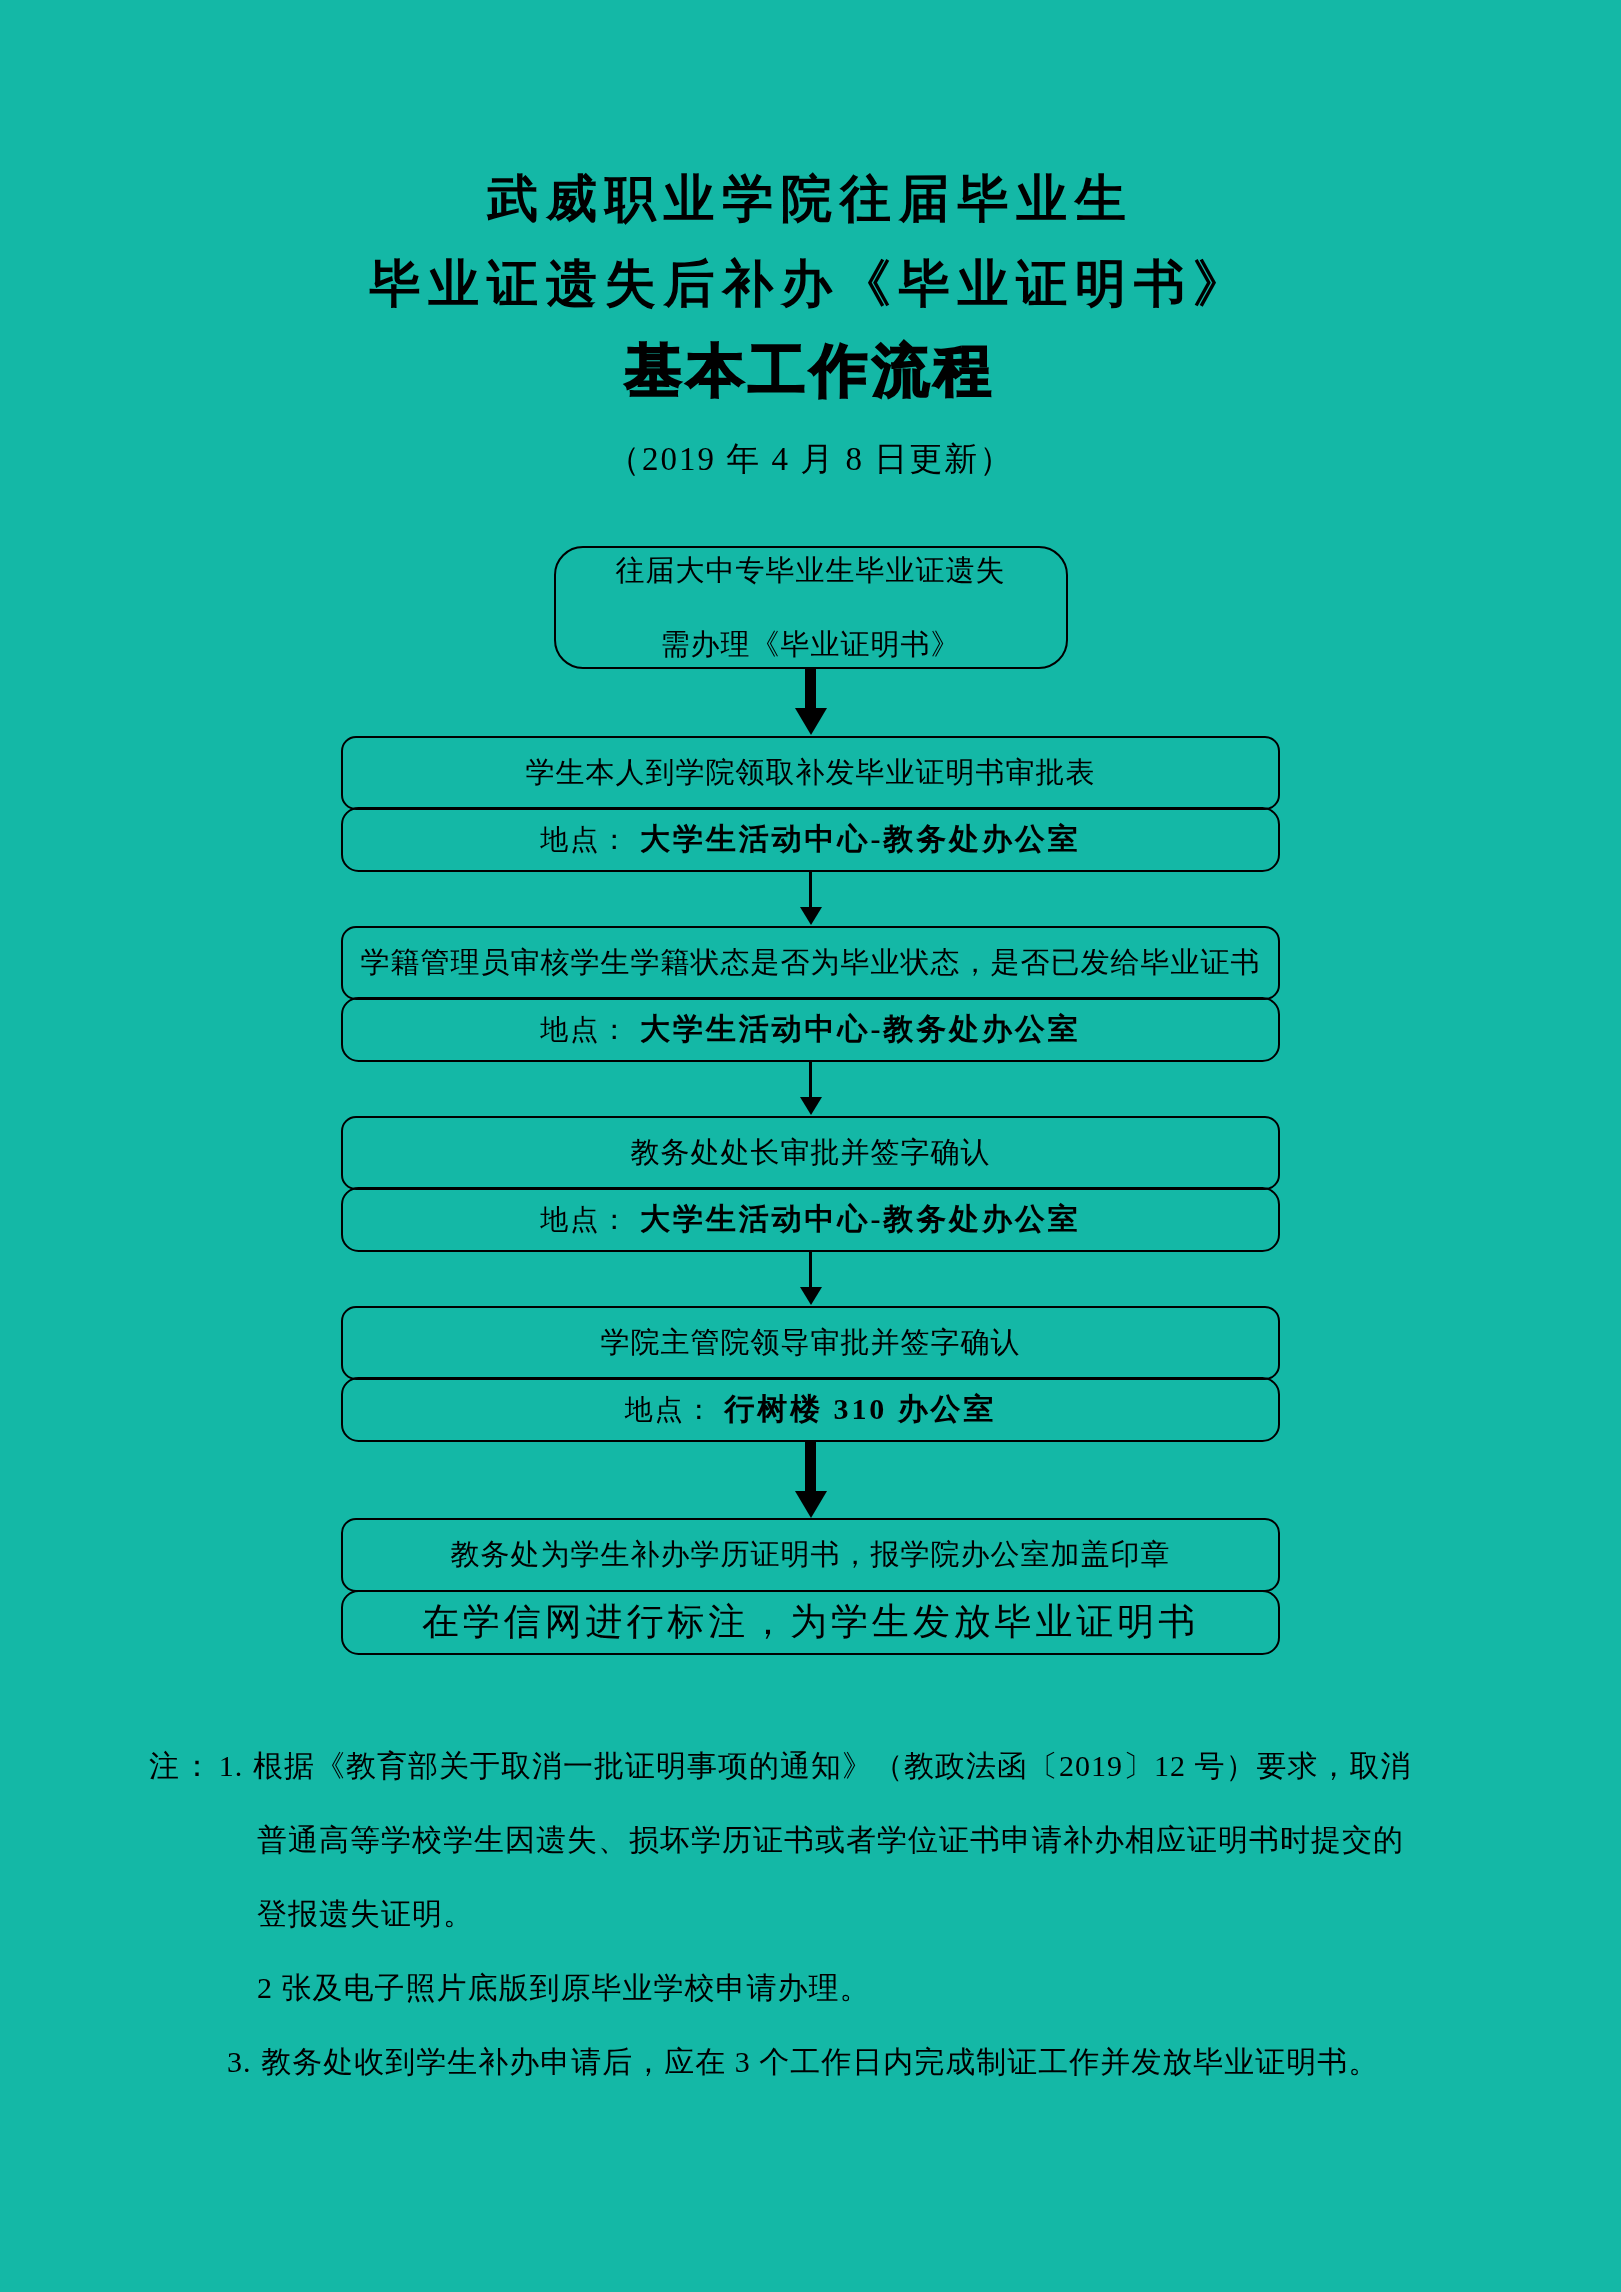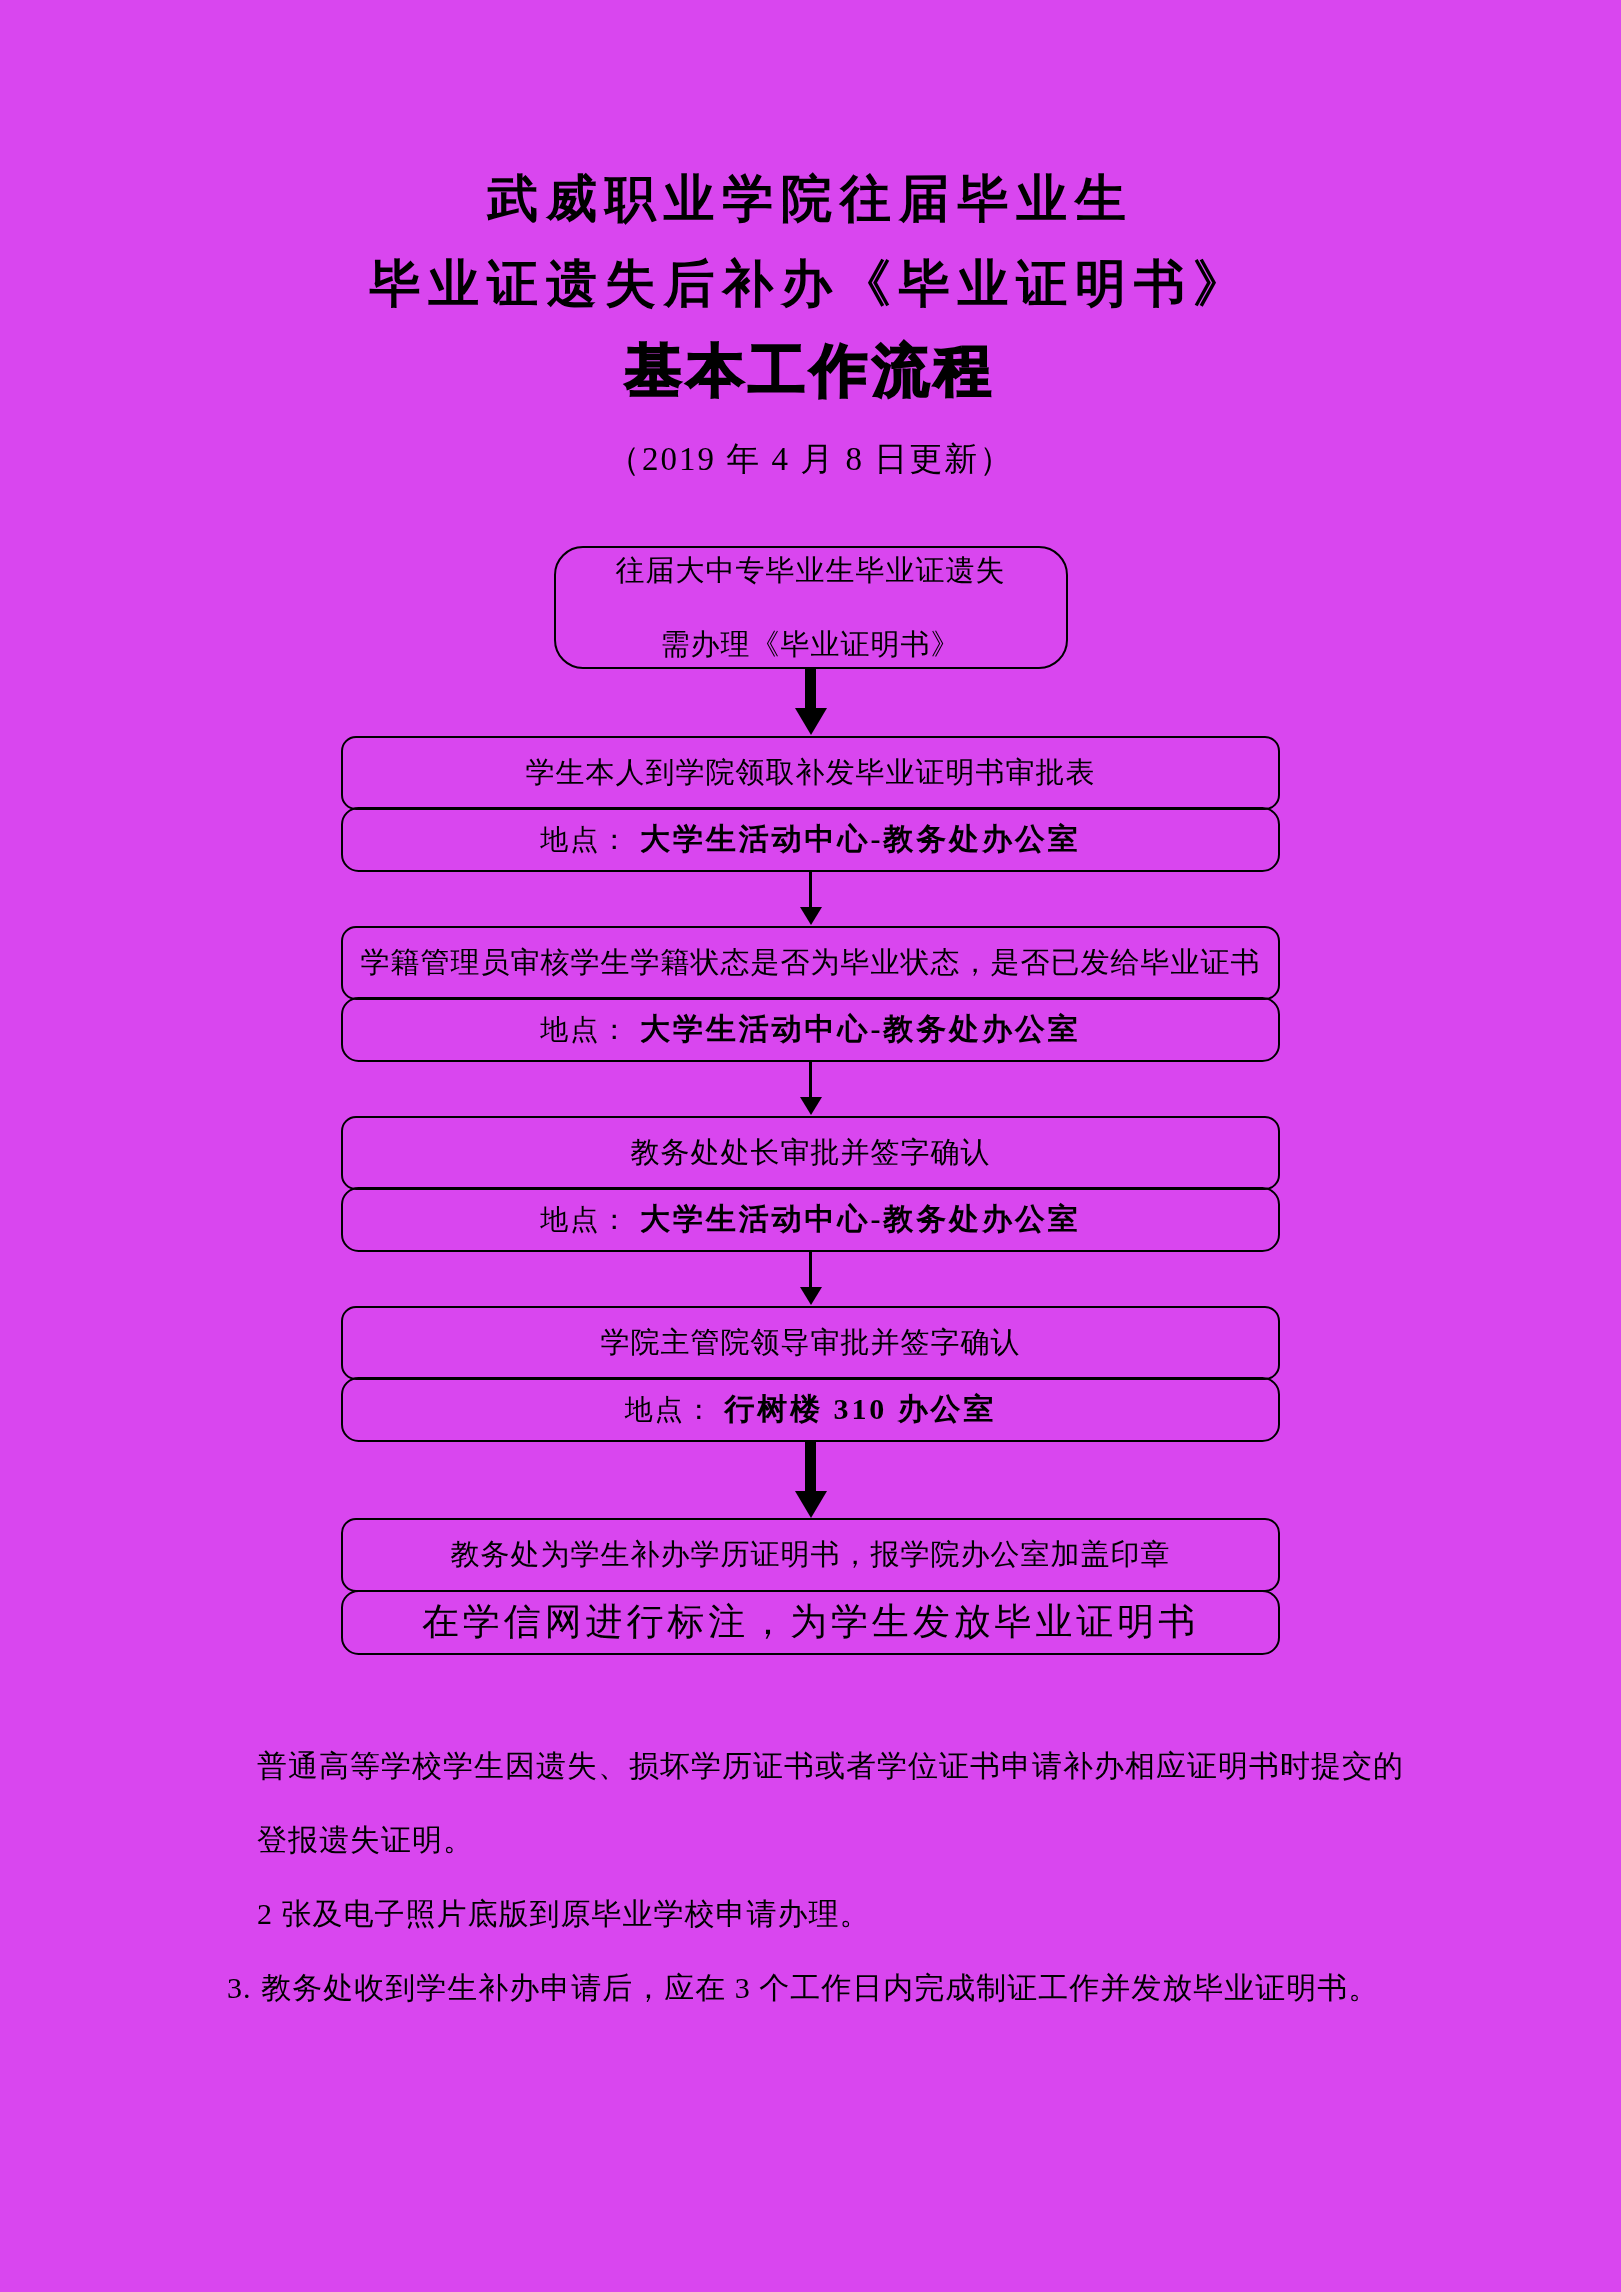--- a/index.html
+++ b/index.html
@@ -2,21 +2,21 @@
 <html><head>
 <meta charset="utf-8">
 <style>
   * { margin: 0; padding: 0; box-sizing: border-box; }
   html, body { background: #888; }
   .page {
     position: relative;
     width: 1621px;
     height: 2293px;
     margin: 0 auto;
-    background: #d946ef;
+    background: #14b8a6;
     color: #000000;
     font-family: "Liberation Serif", "DejaVu Serif", serif;
     overflow: hidden;
   }
   
   .title-block { padding-top: 157px; text-align: center; }
   .title-line {
     font-size: 51px;
     font-weight: 700;
     letter-spacing: 7.8px;
@@ -210,20 +210,23 @@
     <div class="step-group">
       <div class="step-action">教务处为学生补办学历证明书，报学院办公室加盖印章</div>
       <div class="step-sub">
         <span class="kai-note">在学信网进行标注，为学生发放毕业证明书</span>
       </div>
     </div>
 
   </div>
 
   <div class="notes">
+    <div class="note-line">
+      <span class="lbl">注：</span><span class="num">1.</span><span>根据《教育部关于取消一批证明事项的通知》（教政法函〔2019〕12 号）要求，取消</span>
+    </div>
     <div class="note-line indent-2">普通高等学校学生因遗失、损坏学历证书或者学位证书申请补办相应证明书时提交的</div>
     <div class="note-line indent-2">登报遗失证明。</div>
     <div class="note-line indent-2">2 张及电子照片底版到原毕业学校申请办理。</div>
     <div class="note-line indent-1">
       <span class="num">3.</span><span>教务处收到学生补办申请后，应在 3 个工作日内完成制证工作并发放毕业证明书。</span>
     </div>
   </div>
 
 </div>
 

